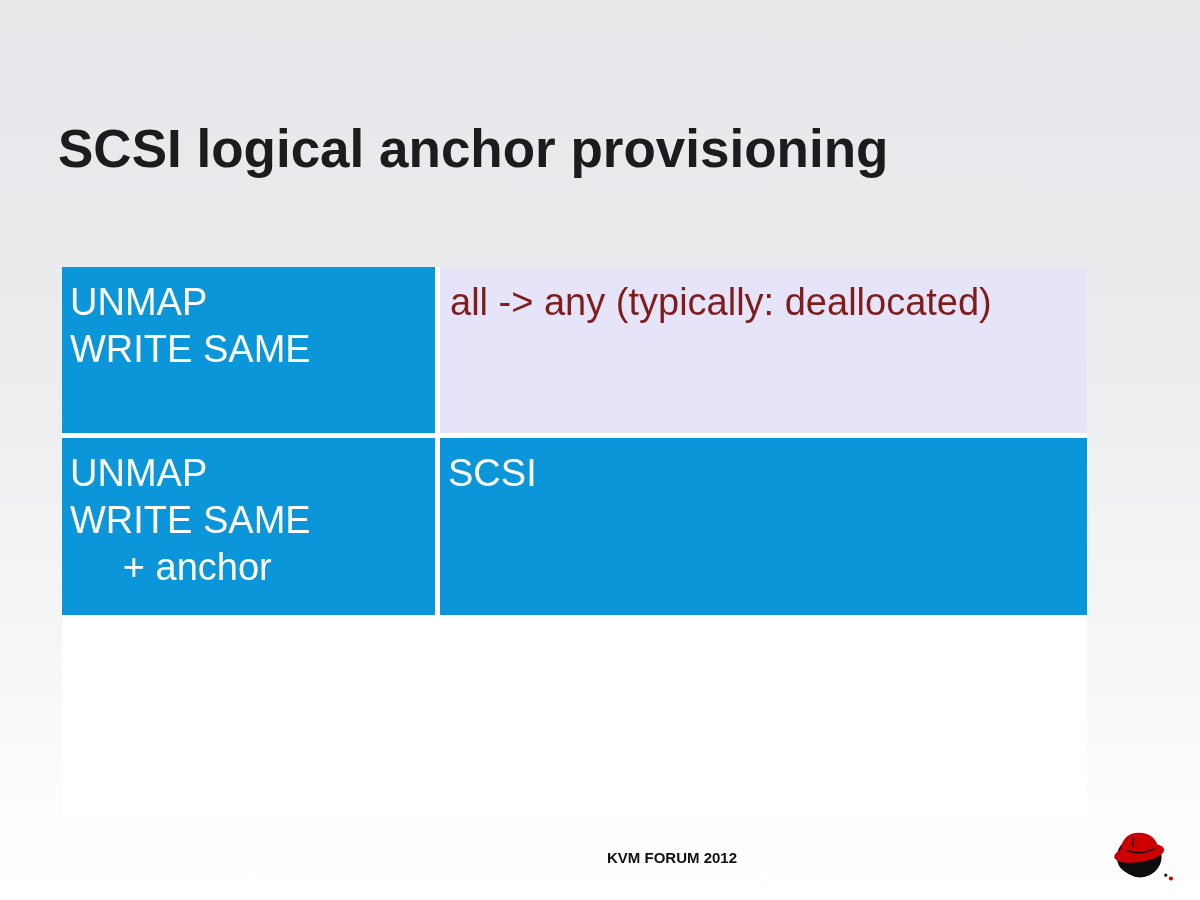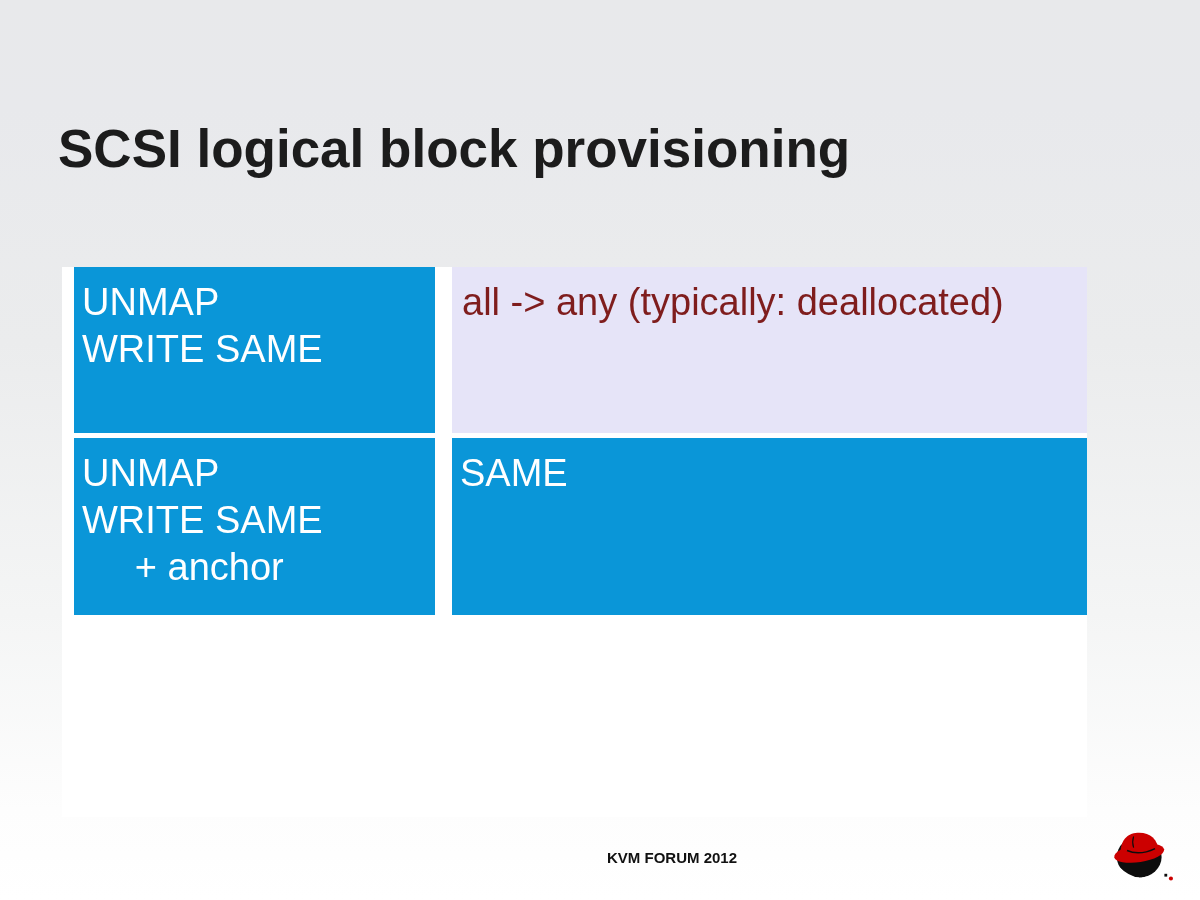--- a/index.html
+++ b/index.html
@@ -42,21 +42,20 @@
     display: grid;
     grid-template-columns: 373px 1fr;
     grid-template-rows: 166px 177px 197px;
     gap: 5px;
     background: #ffffff;
   }
   .cell {
     font-size: 38px;
     line-height: 47px;
     box-sizing: border-box;
-    margin-left: 12px;
   }
   .cmd {
     background: #0a96d8;
     color: #ffffff;
     padding: 12px 6px 6px 8px;
     white-space: pre-wrap;
   }
   .res {
     background: #e6e4f8;
     color: #7f1d1d;
@@ -78,33 +77,33 @@
     top: 829px;
     width: 68px;
     height: 56px;
   }
 </style>
 </head>
 <body>
 
 <div class="slide">
 
-  <h1 class="title">SCSI logical block provisioning</h1>
+  <h1 class="title">SCSI logical anchor provisioning</h1>
 
   <div class="prov-table">
 
     <div class="cell cmd">UNMAP
 WRITE SAME</div>
     <div class="cell res">all -&gt; any (typically: deallocated)</div>
 
     <div class="cell cmd">UNMAP
 WRITE SAME
      + anchor</div>
 
-    <div class="cell cmd">SAME</div>
+    <div class="cell cmd">SCSI</div>
 
   </div>
 
   <div class="footer">KVM FORUM 2012</div>
 
   <svg class="logo" viewBox="0 0 72 60" xmlns="http://www.w3.org/2000/svg">
 
     <ellipse cx="33" cy="30" rx="24" ry="22" fill="#0d0d0d"></ellipse>
 
     <path d="M12,41 Q22,51 33,52 L32,56 Q18,54 9,45 Z" fill="#ffffff"></path>

